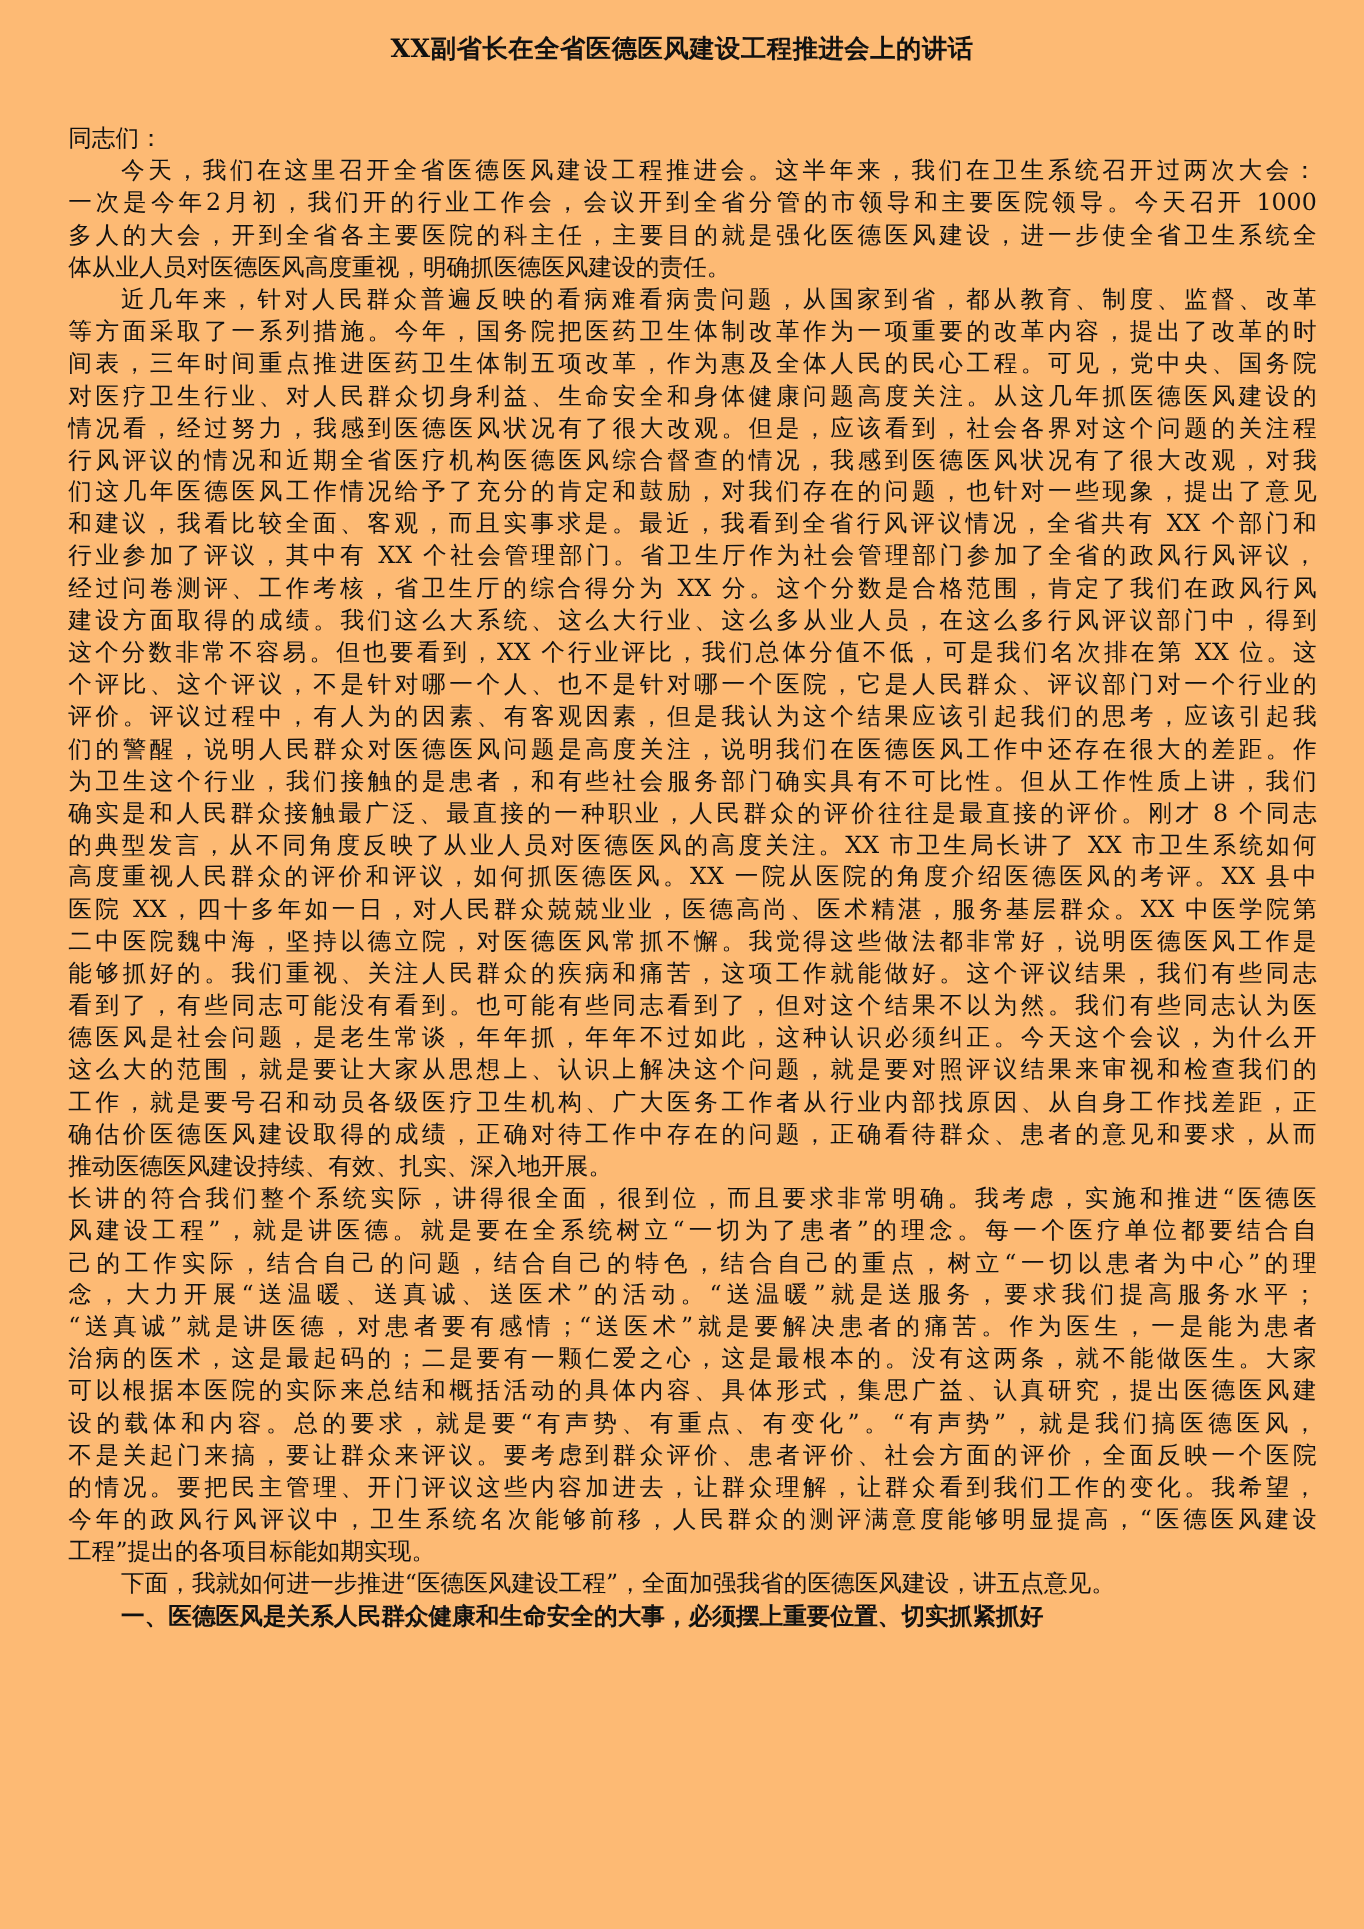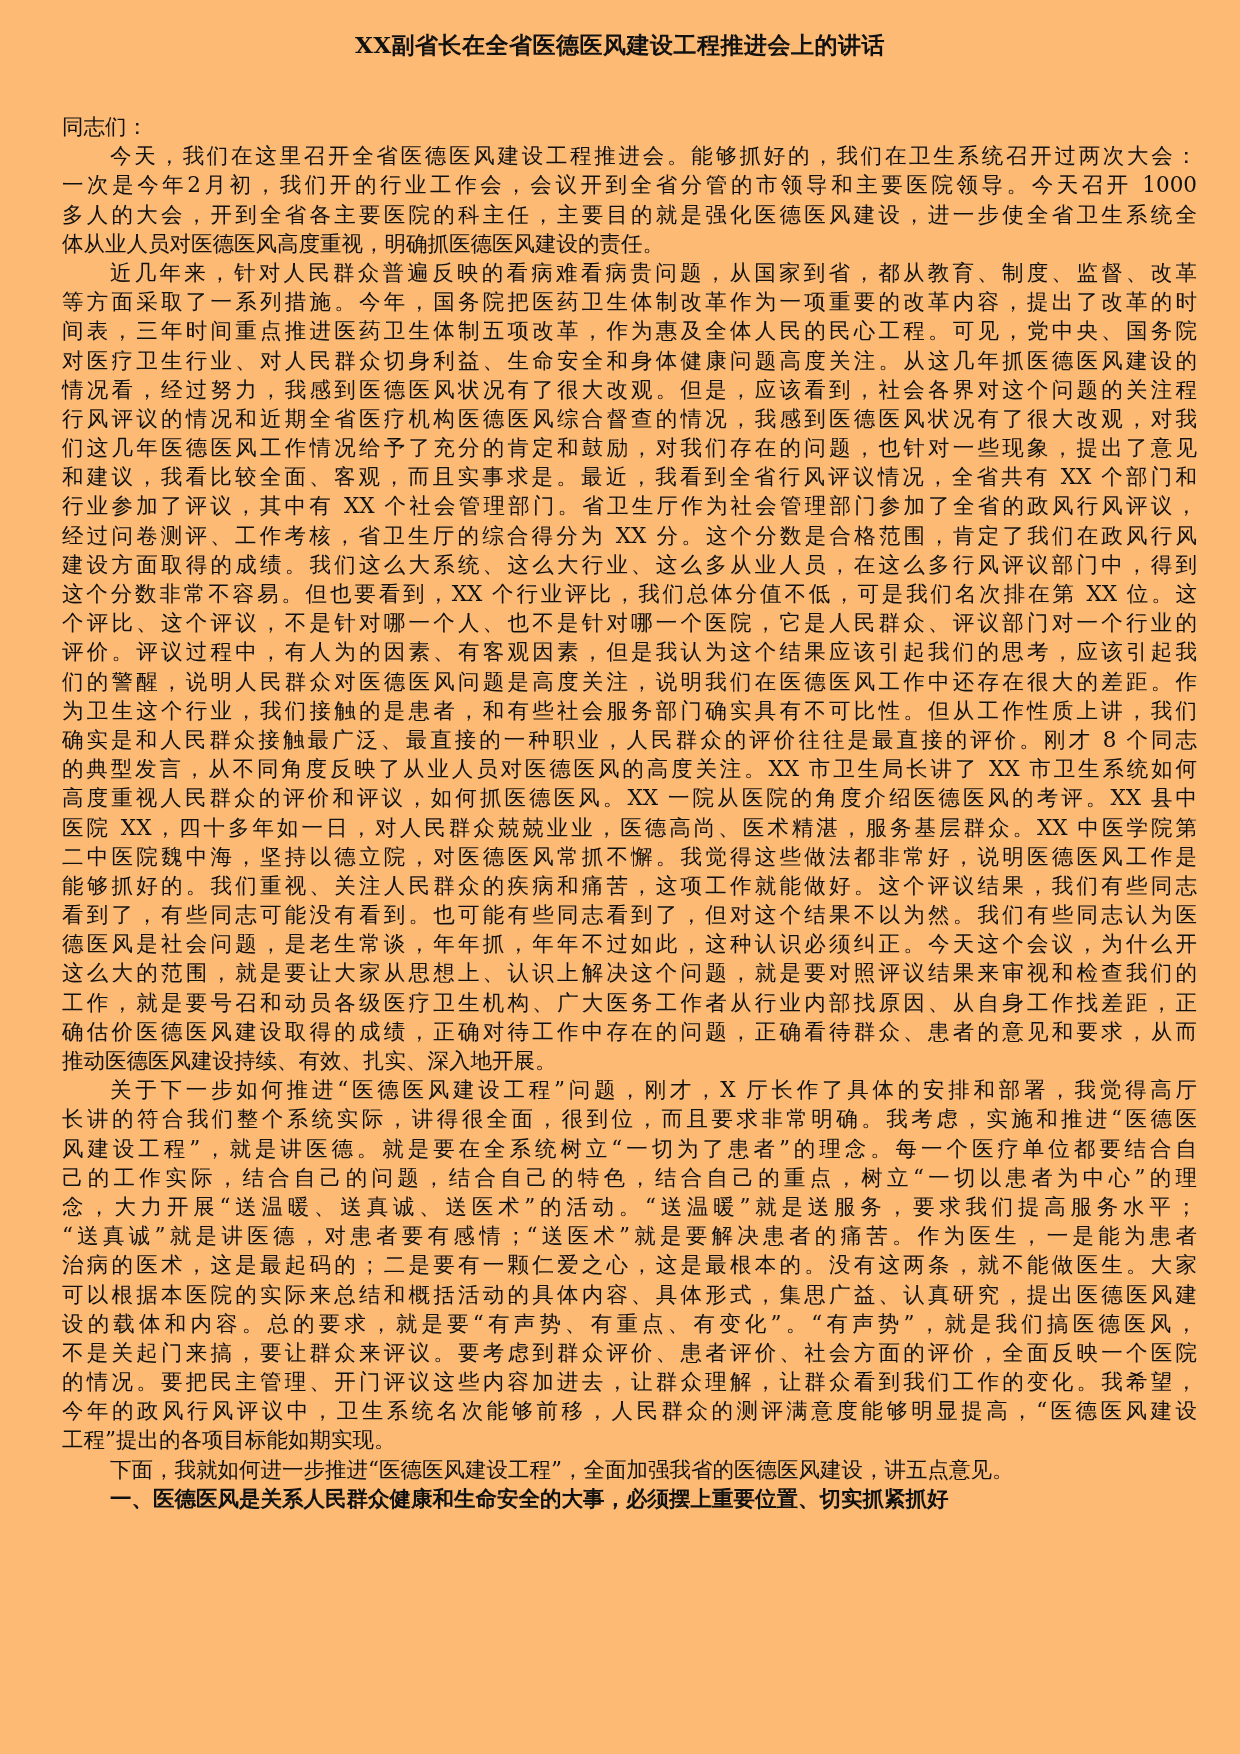--- a/index.html
+++ b/index.html
@@ -15,21 +15,21 @@
   .line.indent { padding-left: 48px; }
   .line.heading { font-weight: bold; }
 </style>
 </head>
 <body>
 
 <div class="page">
   <div class="title">XX副省长在全省医德医风建设工程推进会上的讲话</div>
   <div class="body" id="doc-body">
       <div class="line last">同志们：</div>
-      <div class="line indent">今天，我们在这里召开全省医德医风建设工程推进会。能够抓好的，我们在卫生系统召开过两次大会：</div>
+      <div class="line indent">今天，我们在这里召开全省医德医风建设工程推进会。这半年来，我们在卫生系统召开过两次大会：</div>
       <div class="line">一次是今年2月初，我们开的行业工作会，会议开到全省分管的市领导和主要医院领导。今天召开 1000</div>
       <div class="line">多人的大会，开到全省各主要医院的科主任，主要目的就是强化医德医风建设，进一步使全省卫生系统全</div>
       <div class="line last">体从业人员对医德医风高度重视，明确抓医德医风建设的责任。</div>
       <div class="line indent">近几年来，针对人民群众普遍反映的看病难看病贵问题，从国家到省，都从教育、制度、监督、改革</div>
       <div class="line">等方面采取了一系列措施。今年，国务院把医药卫生体制改革作为一项重要的改革内容，提出了改革的时</div>
       <div class="line">间表，三年时间重点推进医药卫生体制五项改革，作为惠及全体人民的民心工程。可见，党中央、国务院</div>
       <div class="line">对医疗卫生行业、对人民群众切身利益、生命安全和身体健康问题高度关注。从这几年抓医德医风建设的</div>
       <div class="line">情况看，经过努力，我感到医德医风状况有了很大改观。但是，应该看到，社会各界对这个问题的关注程</div>
       <div class="line">行风评议的情况和近期全省医疗机构医德医风综合督查的情况，我感到医德医风状况有了很大改观，对我</div>
       <div class="line">们这几年医德医风工作情况给予了充分的肯定和鼓励，对我们存在的问题，也针对一些现象，提出了意见</div>
@@ -47,21 +47,20 @@
       <div class="line">高度重视人民群众的评价和评议，如何抓医德医风。XX 一院从医院的角度介绍医德医风的考评。XX 县中</div>
       <div class="line">医院 XX，四十多年如一日，对人民群众兢兢业业，医德高尚、医术精湛，服务基层群众。XX 中医学院第</div>
       <div class="line">二中医院魏中海，坚持以德立院，对医德医风常抓不懈。我觉得这些做法都非常好，说明医德医风工作是</div>
       <div class="line">能够抓好的。我们重视、关注人民群众的疾病和痛苦，这项工作就能做好。这个评议结果，我们有些同志</div>
       <div class="line">看到了，有些同志可能没有看到。也可能有些同志看到了，但对这个结果不以为然。我们有些同志认为医</div>
       <div class="line">德医风是社会问题，是老生常谈，年年抓，年年不过如此，这种认识必须纠正。今天这个会议，为什么开</div>
       <div class="line">这么大的范围，就是要让大家从思想上、认识上解决这个问题，就是要对照评议结果来审视和检查我们的</div>
       <div class="line">工作，就是要号召和动员各级医疗卫生机构、广大医务工作者从行业内部找原因、从自身工作找差距，正</div>
       <div class="line">确估价医德医风建设取得的成绩，正确对待工作中存在的问题，正确看待群众、患者的意见和要求，从而</div>
       <div class="line last">推动医德医风建设持续、有效、扎实、深入地开展。</div>
-      <div class="line indent">关于下一步如何推进“医德医风建设工程”问题，刚才，X 厅长作了具体的安排和部署，我觉得高厅</div>
       <div class="line">长讲的符合我们整个系统实际，讲得很全面，很到位，而且要求非常明确。我考虑，实施和推进“医德医</div>
       <div class="line">风建设工程”，就是讲医德。就是要在全系统树立“一切为了患者”的理念。每一个医疗单位都要结合自</div>
       <div class="line">己的工作实际，结合自己的问题，结合自己的特色，结合自己的重点，树立“一切以患者为中心”的理</div>
       <div class="line">念，大力开展“送温暖、送真诚、送医术”的活动。“送温暖”就是送服务，要求我们提高服务水平；</div>
       <div class="line">“送真诚”就是讲医德，对患者要有感情；“送医术”就是要解决患者的痛苦。作为医生，一是能为患者</div>
       <div class="line">治病的医术，这是最起码的；二是要有一颗仁爱之心，这是最根本的。没有这两条，就不能做医生。大家</div>
       <div class="line">可以根据本医院的实际来总结和概括活动的具体内容、具体形式，集思广益、认真研究，提出医德医风建</div>
       <div class="line">设的载体和内容。总的要求，就是要“有声势、有重点、有变化”。“有声势”，就是我们搞医德医风，</div>
       <div class="line">不是关起门来搞，要让群众来评议。要考虑到群众评价、患者评价、社会方面的评价，全面反映一个医院</div>
       <div class="line">的情况。要把民主管理、开门评议这些内容加进去，让群众理解，让群众看到我们工作的变化。我希望，</div>

